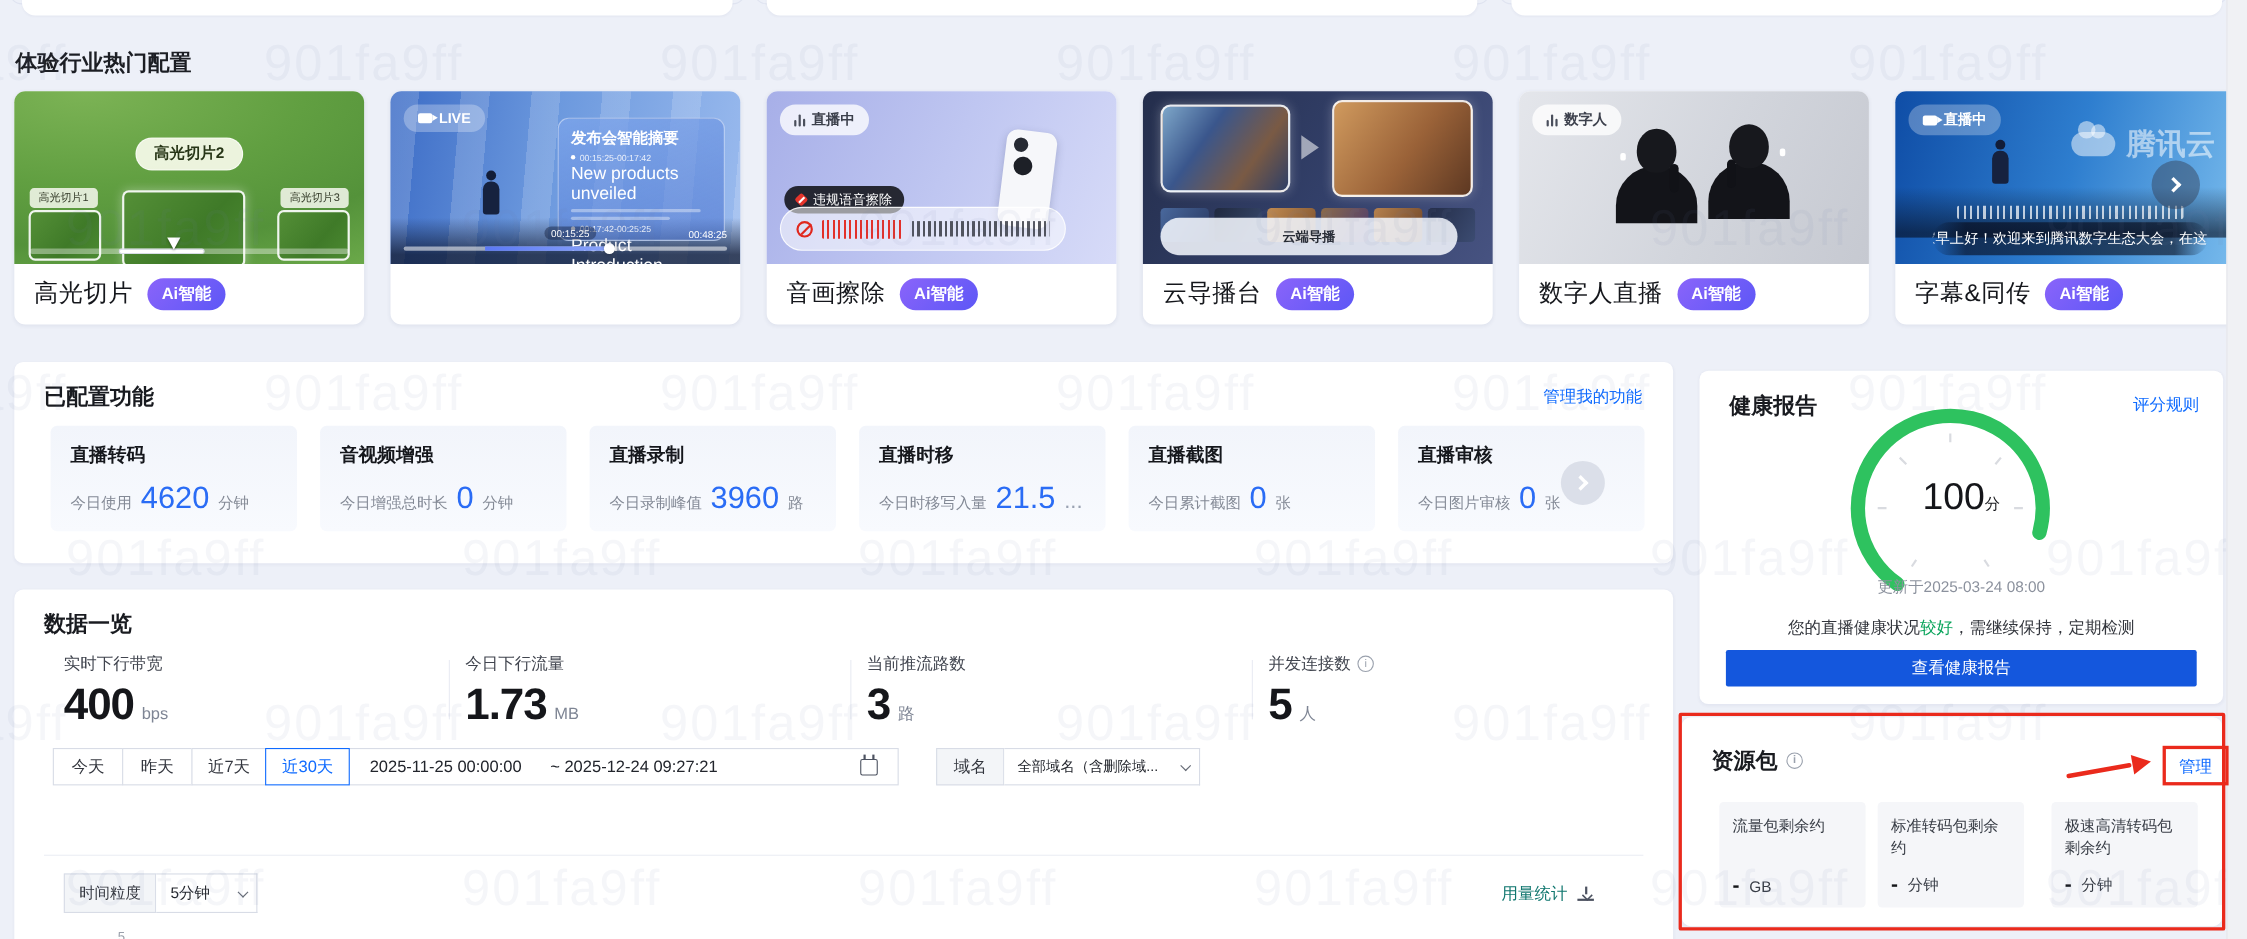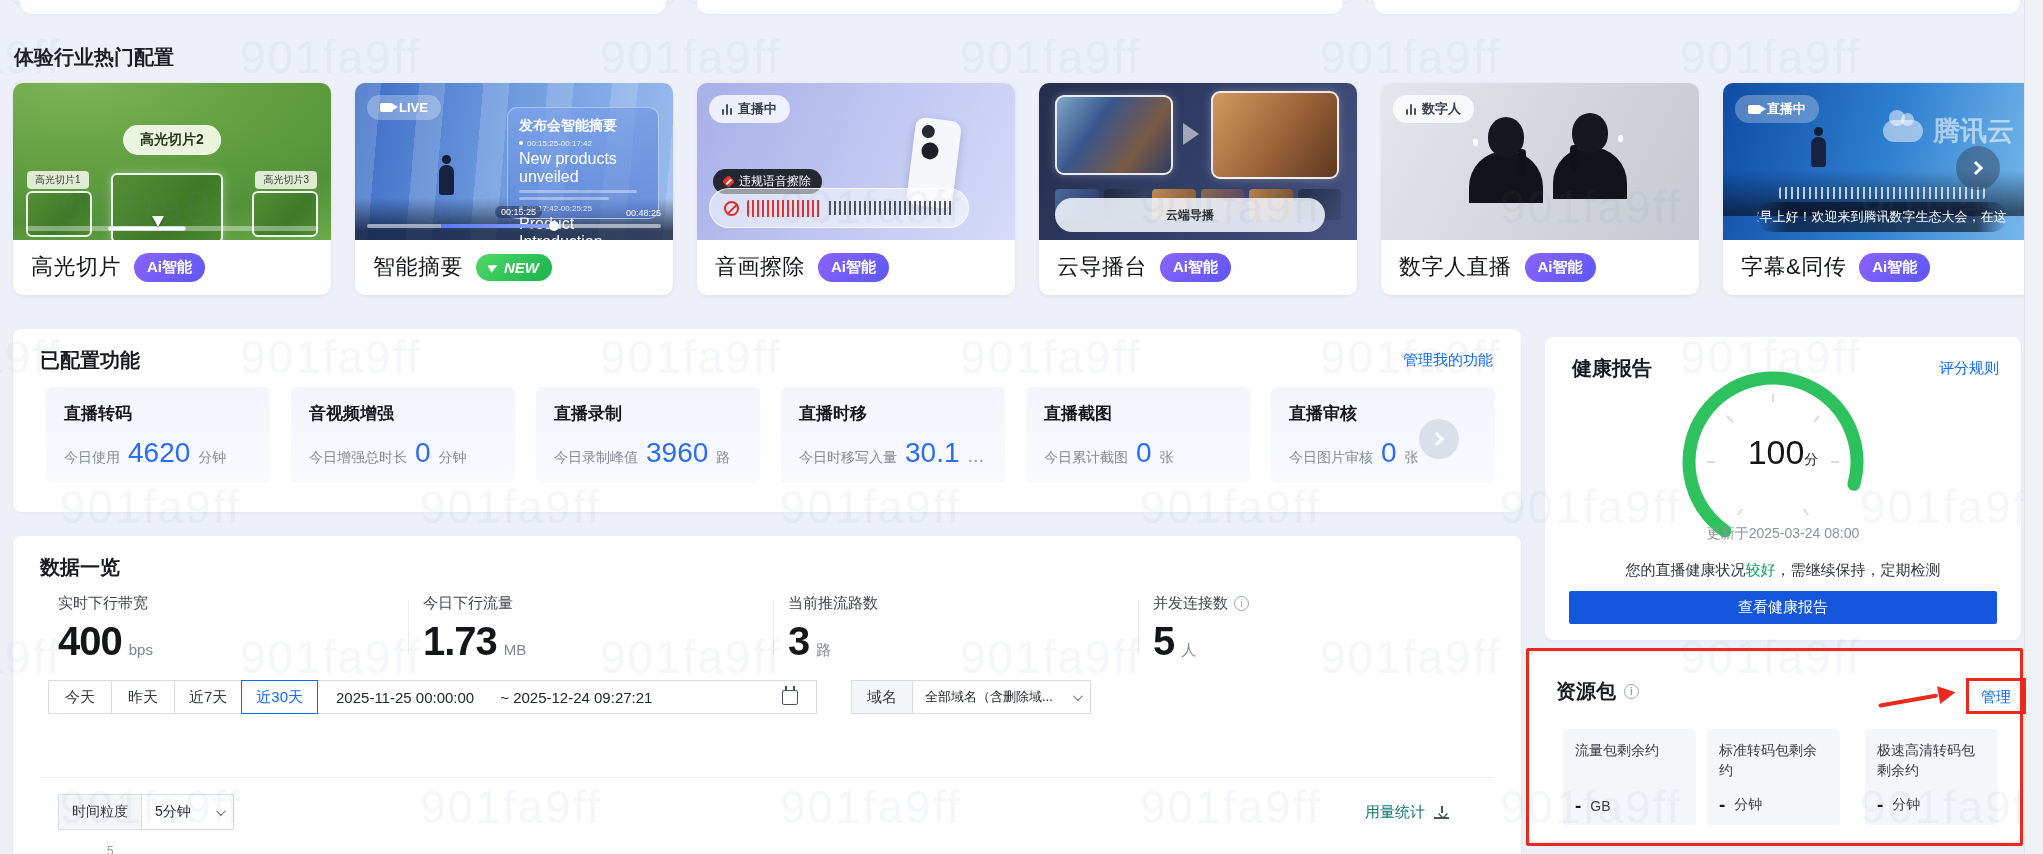--- a/index.html
+++ b/index.html
@@ -261,27 +261,20 @@
         <div class="bt">00:17:42-00:25:25</div>
         <div class="ln">Product Introduction</div>
       </div>
       <span class="tcur">00:15:25</span>
       <span class="ttot">00:48:25</span>
       <div class="sumbar">
           <div class="bfill"></div>
           <div class="dot"></div>
         </div>
     </div>
-    <div class="meta">
-      <span class="ct">智能摘要</span>
-      <span class="badge-new">
-          <span class="plane"></span>
-          <span>NEW</span>
-        </span>
-    </div>
   </div>
 
   <div class="hcard" style="left:697px;">
     <div class="preview pv-erase">
       <div class="phone">
           <div class="lens1"></div>
           <div class="lens2"></div>
         </div>
       <span class="livepill pill-light">
           <span class="eqbars">
@@ -408,21 +401,21 @@
       <div class="frow">
           <span class="fl">今日录制峰值</span>
           <span class="fv">3960</span>
           <span class="fu">路</span>
         </div>
     </div>
     <div class="fcard" style="left:768px;">
       <div class="ft">直播时移</div>
       <div class="frow">
           <span class="fl">今日时移写入量</span>
-          <span class="fv">30.1</span>
+          <span class="fv">21.5</span>
           <span class="fe">...</span>
         </div>
     </div>
     <div class="fcard" style="left:1013px;">
       <div class="ft">直播截图</div>
       <div class="frow">
           <span class="fl">今日累计截图</span>
           <span class="fv">0</span>
           <span class="fu">张</span>
         </div>

